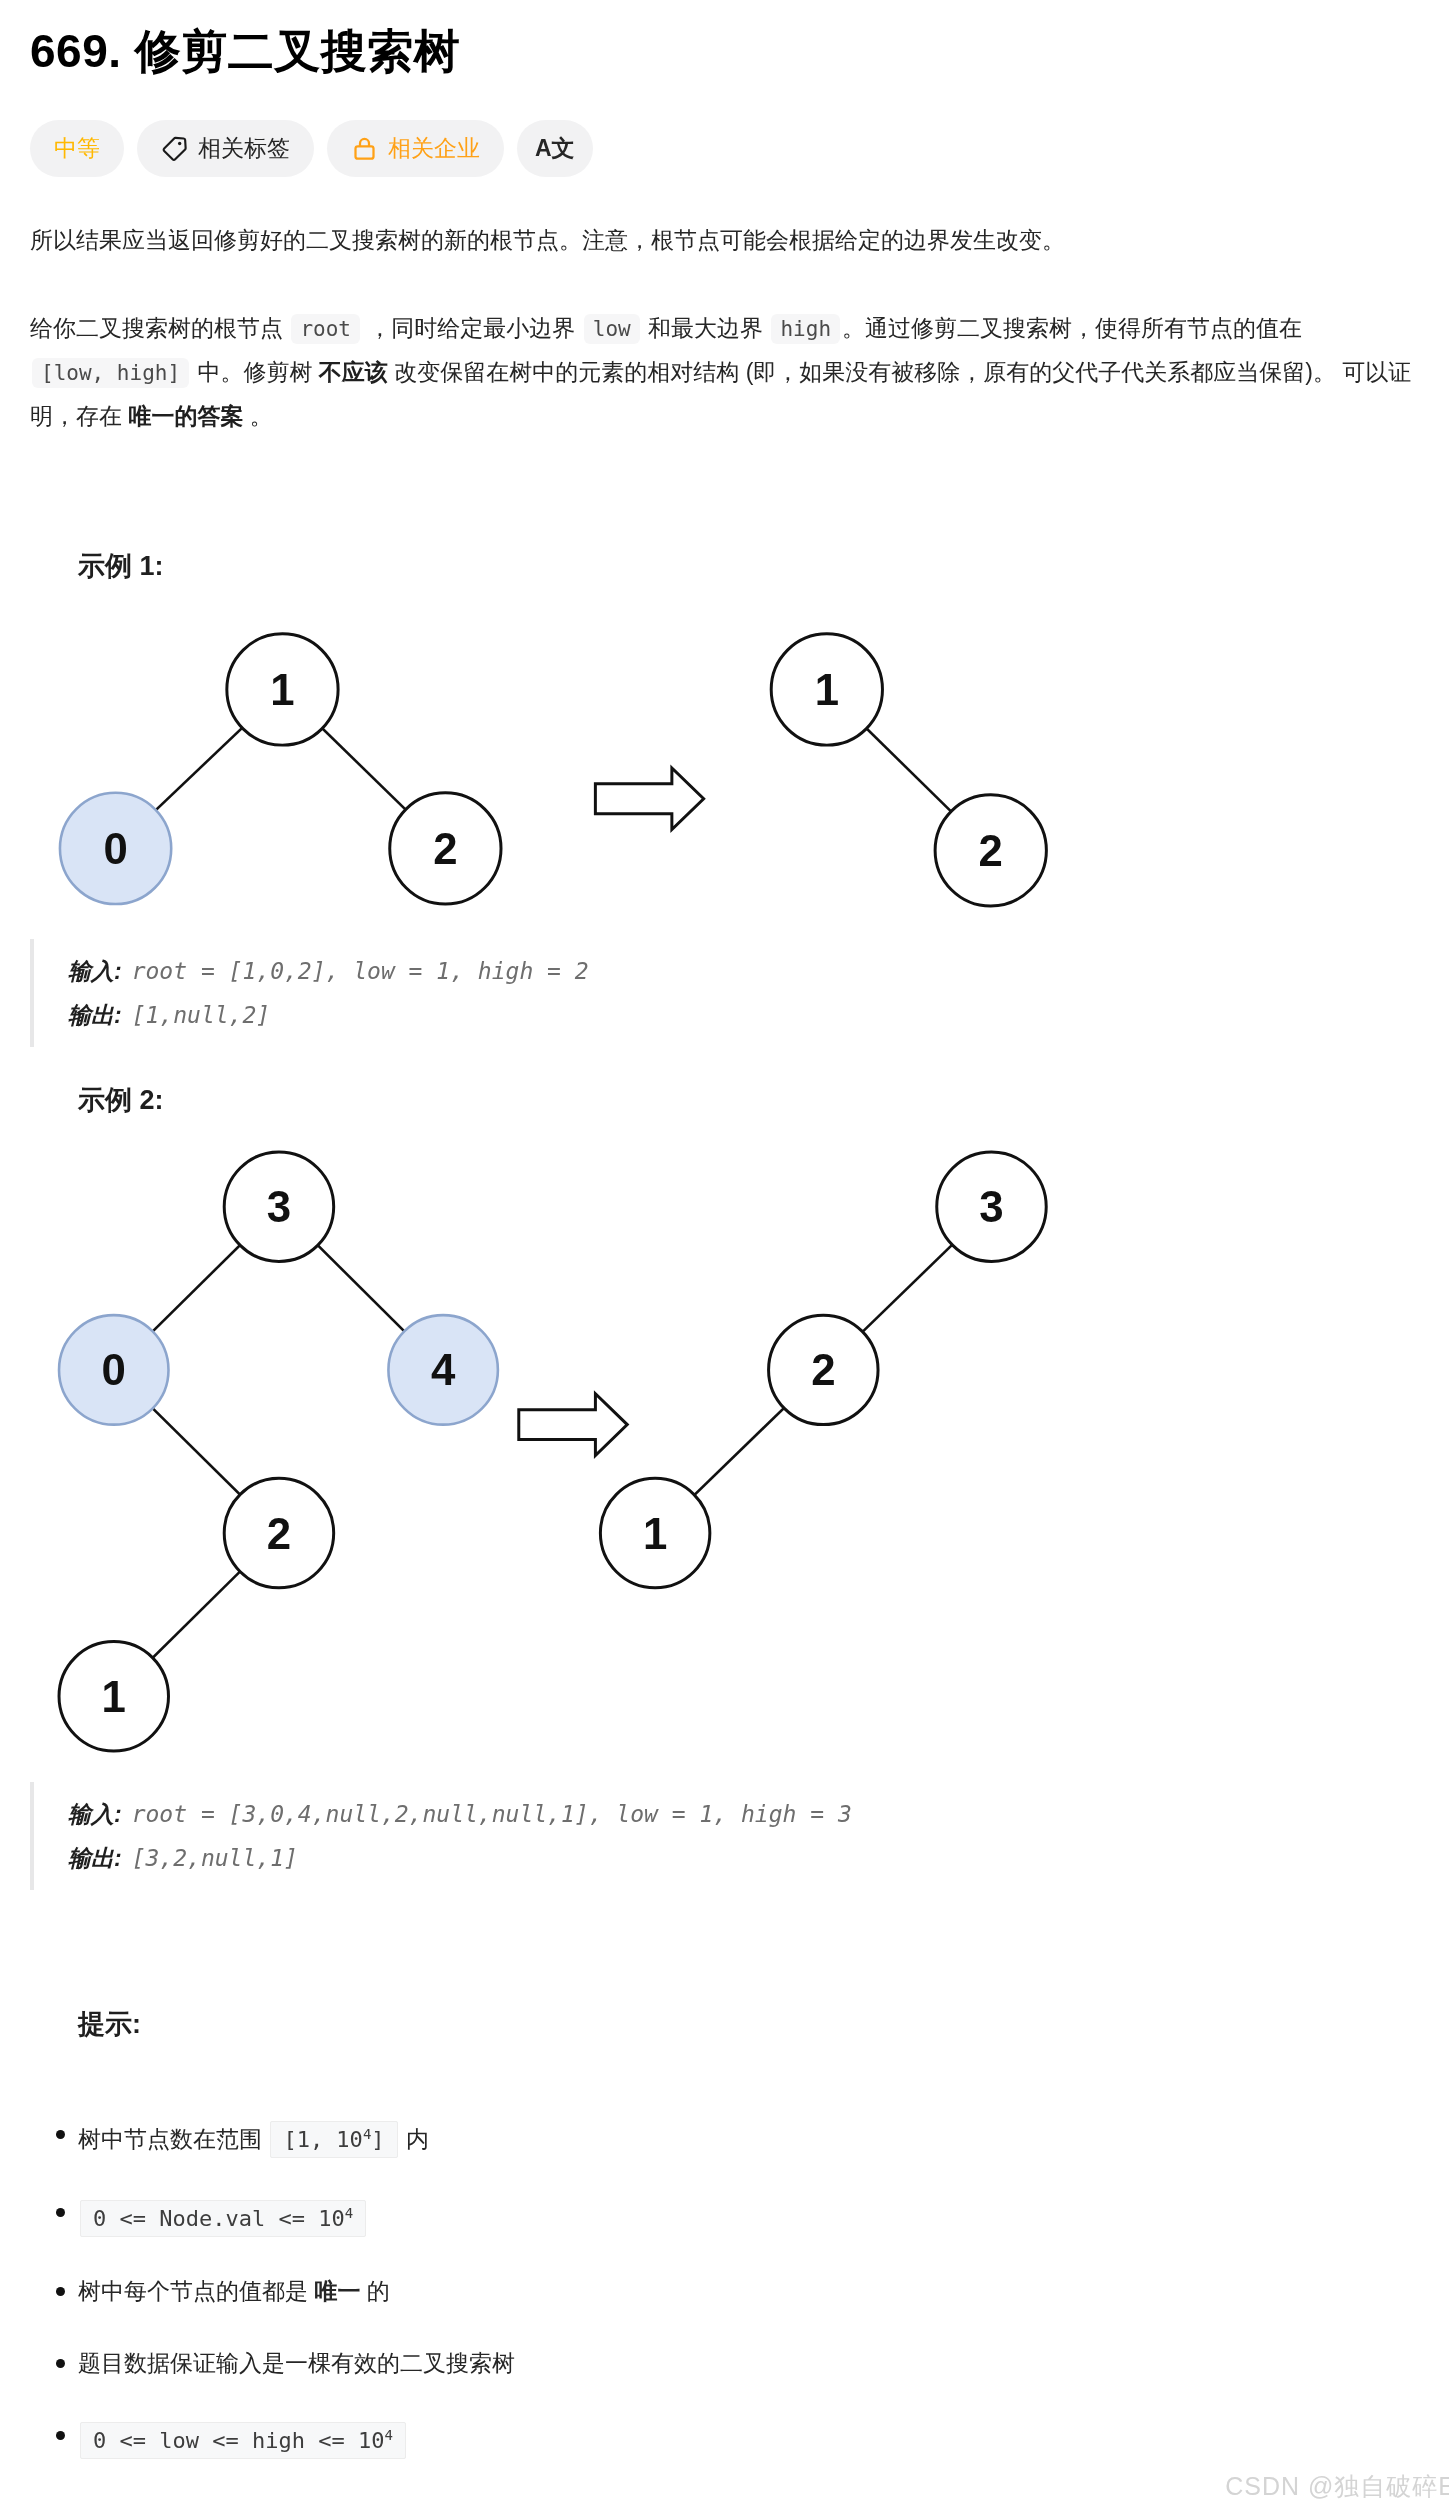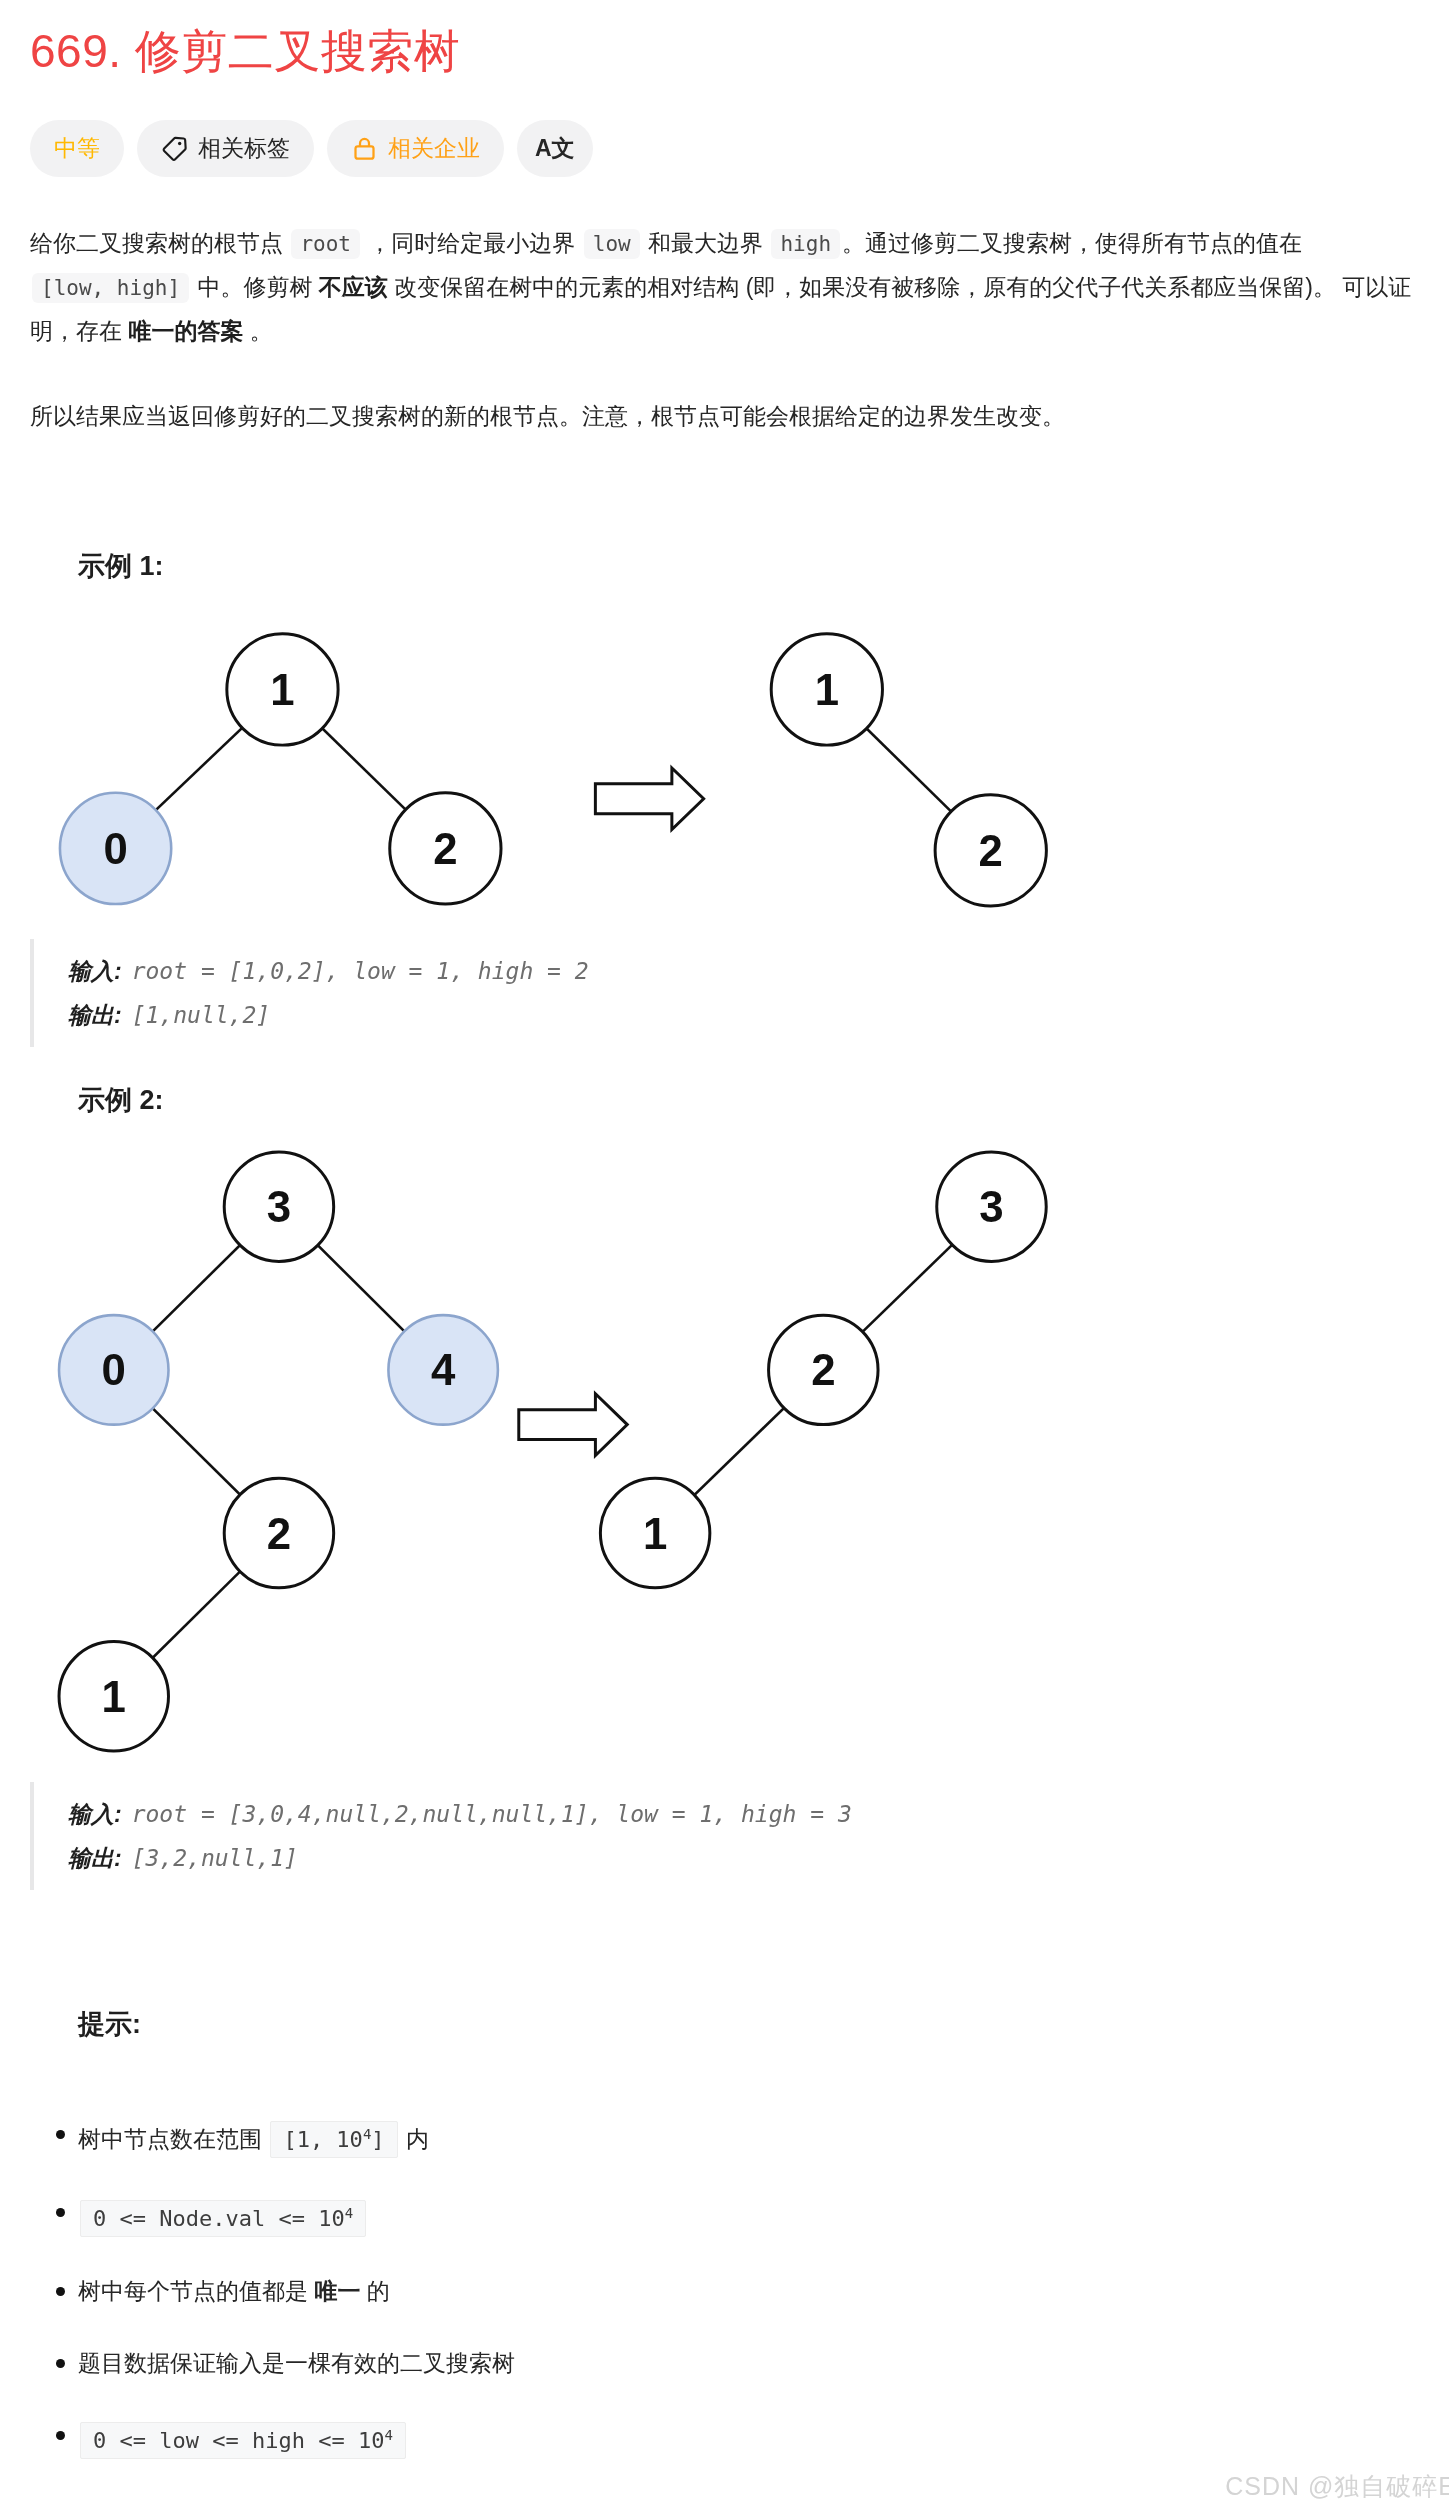--- a/index.html
+++ b/index.html
@@ -4,21 +4,21 @@
 <style>
   * { margin:0; padding:0; box-sizing:border-box; }
   html,body { background:#ffffff; }
   body {
     width:1450px; height:2516px; position:relative; overflow:hidden;
     font-family:"Liberation Sans","DejaVu Sans",sans-serif;
     color:#262626;
   }
   .content { padding:22px 26px 0 30px; }
 
-  h1.title { font-size:46px; font-weight:400; color:#ef4444; line-height:58px; letter-spacing:0.5px; }
+  h1.title { font-size:46px; font-weight:700; color:#000000; line-height:58px; letter-spacing:0.5px; }
 
   .pill-row { display:flex; align-items:flex-end; gap:13px; margin-top:40px; }
   .pill {
     height:57px; display:inline-flex; align-items:center; gap:10px;
     background:#f2f2f3; border-radius:29px; padding:0 24px;
     font-size:23px; color:#262626; cursor:pointer; border:none;
   }
   .pill.difficulty { color:#ffb800; font-weight:500; }
   .pill.companies { color:#ffa116; }
   .pill.fontsize { padding:0 18px; font-weight:600; }
@@ -101,22 +101,22 @@
           <path d="M8 10 V7.5 a4 4 0 0 1 8 0 V10" stroke="#ffa116" stroke-width="2"></path>
         </svg>
       </span>
       <span>相关企业</span>
     </button>
     <button class="pill fontsize">
       <span>A文</span>
     </button>
   </div>
 
+  <p class="desc p2">所以结果应当返回修剪好的二叉搜索树的新的根节点。注意，根节点可能会根据给定的边界发生改变。</p>
   <p class="desc p1">给你二叉搜索树的根节点 <code class="chip">root</code> ，同时给定最小边界 <code class="chip">low</code> 和最大边界 <code class="chip">high</code>。通过修剪二叉搜索树，使得所有节点的值在 <code class="chip">[low, high]</code> 中。修剪树 <strong>不应该</strong> 改变保留在树中的元素的相对结构 (即，如果没有被移除，原有的父代子代关系都应当保留)。 可以证明，存在 <strong>唯一的答案</strong> 。</p>
-  <p class="desc p2">所以结果应当返回修剪好的二叉搜索树的新的根节点。注意，根节点可能会根据给定的边界发生改变。</p>
 
   <h3 class="section example-1">示例 1:</h3>
 
   <svg class="tree" width="1095" height="300" viewBox="0 0 1100 302">
       <line x1="253" y1="77" x2="85" y2="237" stroke="#111111" stroke-width="2.6"></line>
       <line x1="253" y1="77" x2="417" y2="237" stroke="#111111" stroke-width="2.6"></line>
       <line x1="801" y1="77" x2="966" y2="239" stroke="#111111" stroke-width="2.6"></line>
       <circle cx="253" cy="77" r="56" fill="#ffffff" stroke="#111111" stroke-width="3"></circle>
       <text x="253" y="77" text-anchor="middle" dominant-baseline="central" font-size="44" font-weight="700" font-family="&quot;Liberation Sans&quot;,&quot;DejaVu Sans&quot;,sans-serif" fill="#111">1</text>
       <circle cx="85" cy="237" r="56" fill="#d9e4f6" stroke="#8ca5cd" stroke-width="2.6"></circle>

